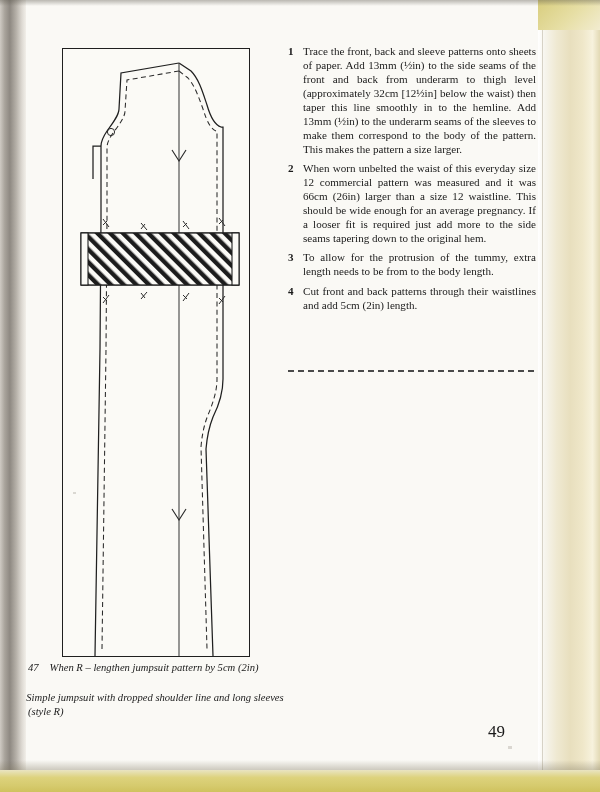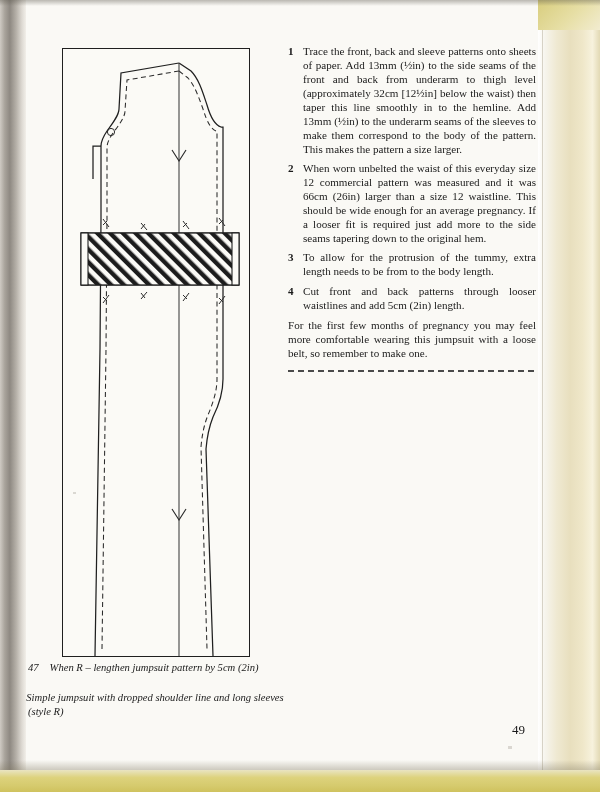--- a/index.html
+++ b/index.html
@@ -158,22 +158,22 @@
     padding-left: 12px;
     text-indent: -12px;
   }
   .cap-photo .tri {
     font-style: normal;
     font-size: 9.5px;
     margin-right: 3px;
   }
   .page-num {
     position: absolute;
-    left: 512px; top: 722px;
-    font-size: 13px;
+    left: 488px; top: 722px;
+    font-size: 17px;
   }
   .speck { position: absolute; background: #b9b6ad; z-index: 30; opacity: .5; }
 </style>
 </head>
 <body>
 
 <div id="page">
 
   <div class="paper-sheet"></div>
   <div class="page-fore-edge"></div>
@@ -259,23 +259,22 @@
           <path d="M156,255 L162,247 M160,253 L156,249"></path>
         </g>
       </svg>
     </div>
 
     <div class="text-col">
       <ol class="steps">
         <li>Trace the front, back and sleeve patterns onto sheets of paper. Add 13mm (½in) to the side seams of the front and back from underarm to thigh level (approximately 32cm [12½in] below the waist) then taper this line smoothly in to the hemline. Add 13mm (½in) to the underarm seams of the sleeves to make them correspond to the body of the pattern. This makes the pattern a size larger.</li>
         <li>When worn unbelted the waist of this everyday size 12 commercial pattern was measured and it was 66cm (26in) larger than a size 12 waistline. This should be wide enough for an average pregnancy. If a looser fit is required just add more to the side seams tapering down to the original hem.</li>
         <li>To allow for the protrusion of the tummy, extra length needs to be from to the body length.</li>
-        <li>Cut front and back patterns through looser waistlines and add 5cm (2in) length.</li>
+        <li>Cut front and back patterns through their waistlines and add 5cm (2in) length.</li>
       </ol>
-      <p class="closing">For the first few months of pregnancy you may feel more comfortable wearing this jumpsuit with a loose belt, so remember to make one.</p>
     </div>
 
     <div class="rule-dashed"></div>
 
     <div class="cap-fig">
       <span class="cap-num">47</span><span>When R – lengthen jumpsuit pattern by 5cm (2in)</span>
     </div>
 
     <div class="cap-photo">
       <span class="tri">◁</span><span>Simple jumpsuit with dropped shoulder line and long sleeves (style R)</span>

